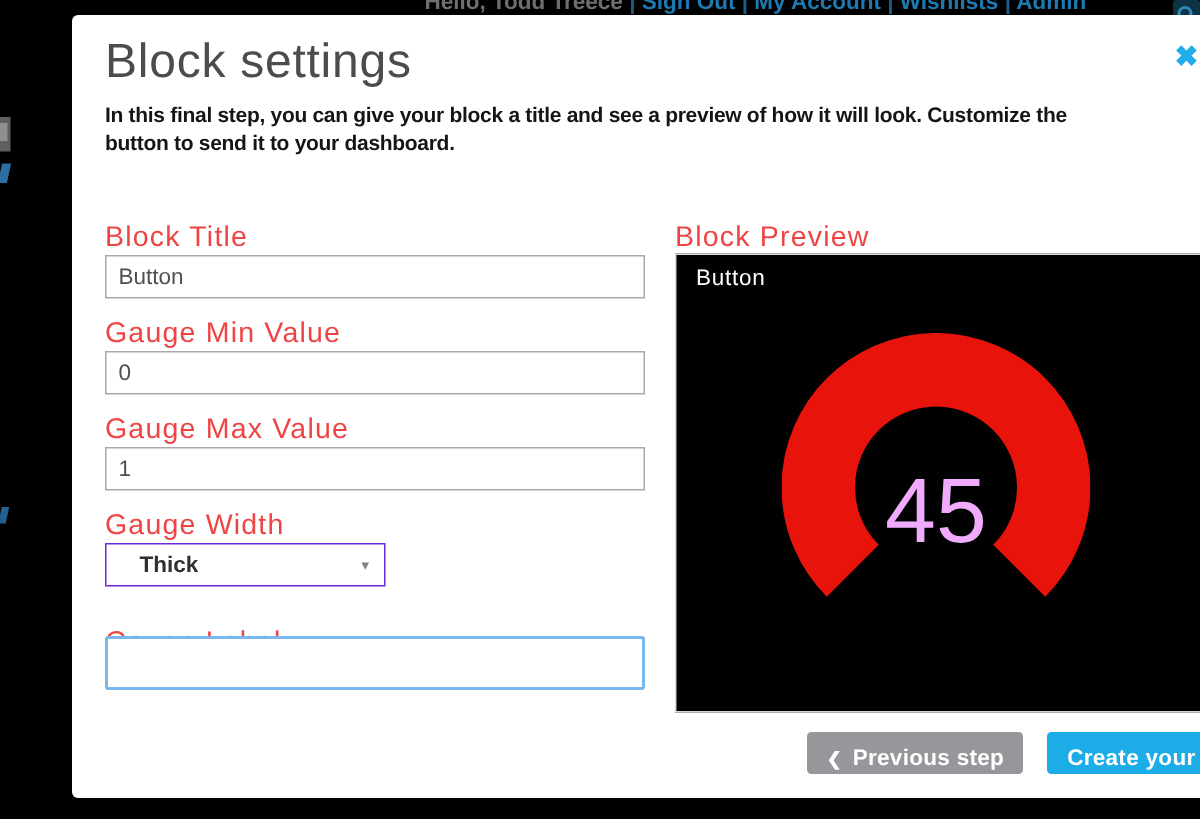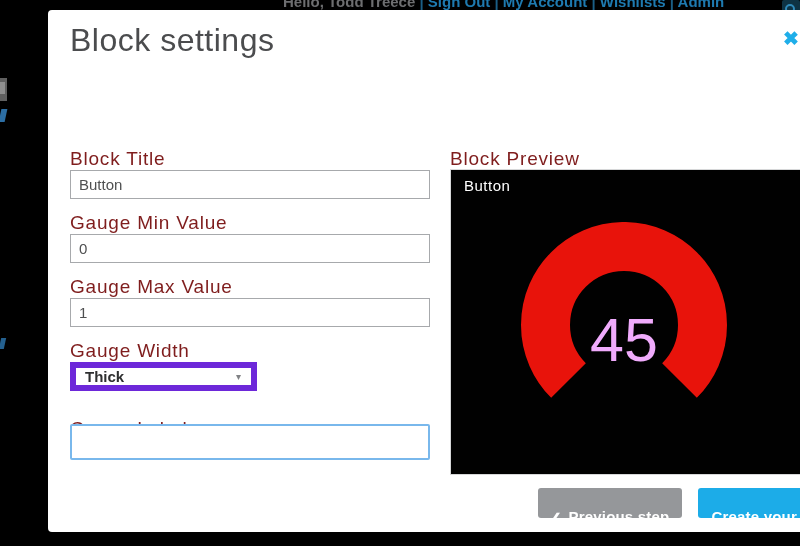--- a/index.html
+++ b/index.html
@@ -54,37 +54,37 @@
     color: #1faee9; font-size: 19px; font-weight: bold;
     text-align: center; line-height: 22px; cursor: pointer;
   }
   .modal-desc {
     left: 22px; top: 57px;
     font-size: 14px; font-weight: bold; letter-spacing: -0.2px;
     color: #151515; line-height: 19px; white-space: nowrap;
   }
 
   .field-label {
-    left: 22px; font-size: 19px; letter-spacing: 0.8px; color: #7f1d1d;
+    left: 22px; font-size: 19px; letter-spacing: 0.8px; color: #ef4444;
   }
   .text-input {
     left: 22px; width: 360px; height: 29px;
     border: 1px solid #a7a9ac; background: #fff;
     font-family: "Liberation Sans", sans-serif;
     font-size: 15px; color: #4f5051; padding: 0 8px;
     border-radius: 0; outline: none;
   }
   .text-input.focused {
     height: 36px; border: 2px solid #79b8ec; border-radius: 2px;
   }
   .select-box {
     left: 22px; width: 187px; height: 29px;
-    border: 6px solid #6d28d9; background: #fff;
+    border: 1px solid #6d28d9; background: #fff;
     display: flex; align-items: center; justify-content: space-between;
-    padding: 0 10px 0 9px; cursor: pointer;
+    padding: 0 10px 0 22px; cursor: pointer;
   }
   .select-box .sel-val { font-size: 15px; font-weight: bold; color: #2e2f30; }
   .select-box .sel-arrow { font-size: 10px; color: #808285; }
 
   .preview-label { left: 402px; top: 138px; text-align: right; }
   .preview-box {
     left: 402px; top: 159px; width: 360px; height: 306px;
     background: #010101; border: 1px solid #d6d7d8;
   }
   .preview-title {
@@ -94,21 +94,21 @@
   .gauge svg { display: block; }
   .gauge-value {
     left: 0; top: 95px; width: 100%;
     text-align: center; font-size: 61px; line-height: 46px; color: #f0abfc;
   }
 
   .footer-buttons {
     right: 4px; top: 478px; display: flex; gap: 16px;
   }
   .btn {
-    height: 28px; line-height: 28px; padding: 15px 13px;
+    height: 28px; line-height: 28px; padding: 4px 13px;
     border-radius: 3px; color: #fff;
     font-size: 15px; font-weight: bold; letter-spacing: 0.2px;
     cursor: pointer; white-space: nowrap; border: none;
     font-family: "Liberation Sans", sans-serif;
   }
   .btn-prev { background: #95979a; }
   .btn-prev .chev { font-size: 12px; margin-right: 7px; }
   .btn-create { background: #1cace8; }
 </style>
 </head>
@@ -135,20 +135,22 @@
 <div class="abs frag frag-dark-right"></div>
 <div class="abs frag frag-gray-right"></div>
 <div class="abs frag frag-dot-right"></div>
 
 <div class="abs modal">
 
   <div class="abs modal-title">Block settings</div>
   <div class="abs close-btn">✖</div>
 
   <div class="abs modal-desc">
+    <div>In this final step, you can give your block a title and see a preview of how it will look. Customize the</div>
+    <div>button to send it to your dashboard.</div>
   </div>
 
   <div class="abs field-label" style="top:138px">Block Title</div>
   <input class="abs text-input" style="top: 160px;" value="Button">
 
   <div class="abs field-label" style="top:202px">Gauge Min Value</div>
   <input class="abs text-input" style="top: 224px;" value="0">
 
   <div class="abs field-label" style="top:266px">Gauge Max Value</div>
   <input class="abs text-input" style="top: 288px;" value="1">

